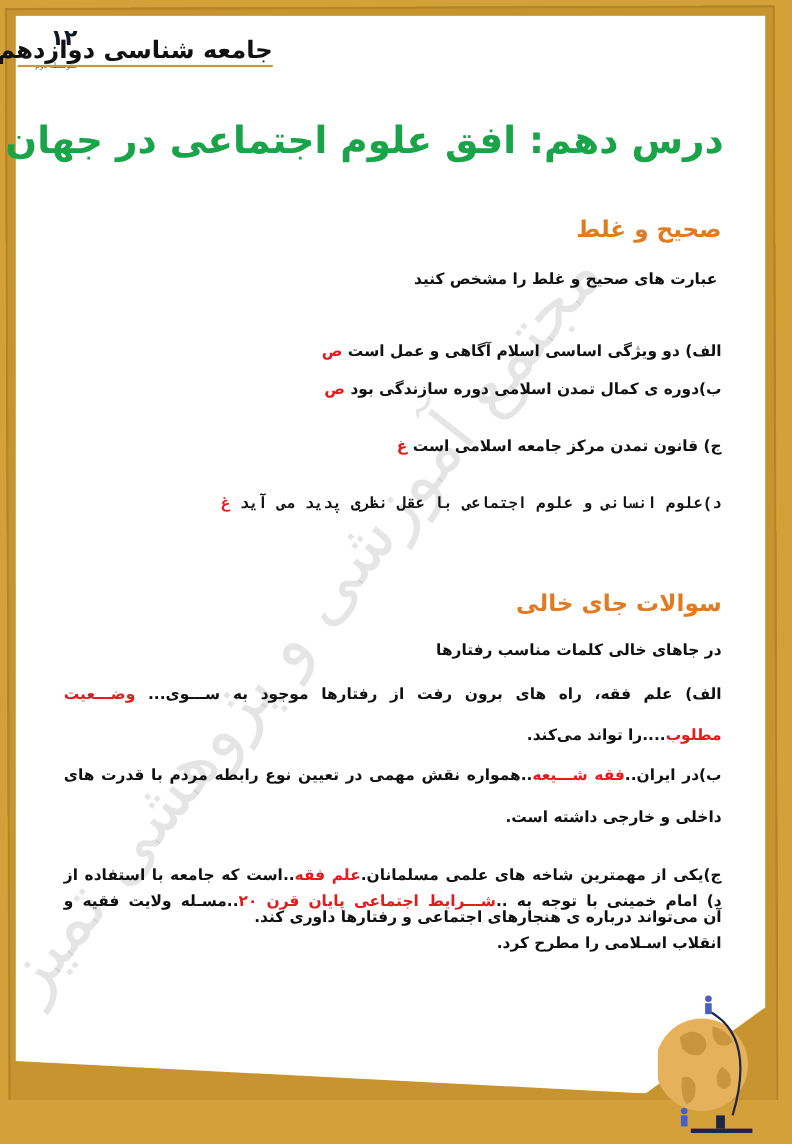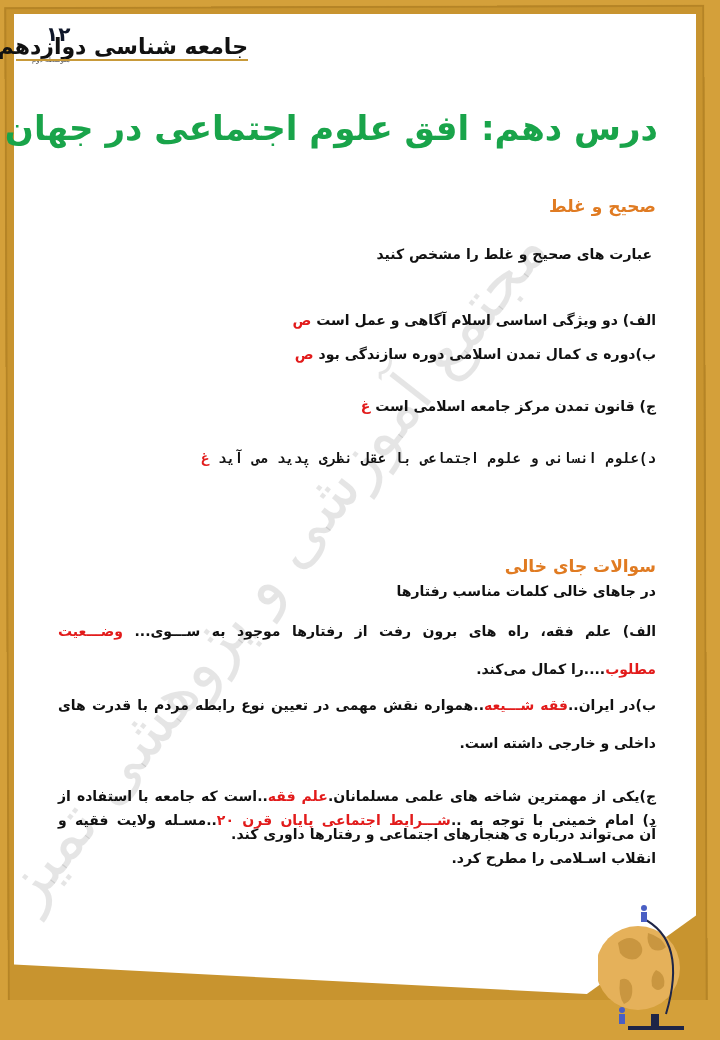--- a/index.html
+++ b/index.html
@@ -41,21 +41,21 @@
     .title {
       position: absolute; right: 62px; top: 108px;
       direction: rtl; font-size: 34px; font-weight: bold; color: #19a44a;
       white-space: nowrap;
     }
     .content {
       position: absolute; right: 64px; top: 0; width: 600px; direction: rtl;
       font-family: "DejaVu Sans", sans-serif; font-size: 14px; color: #111;
     }
     .section-heading {
-      position: absolute; right: 0; font-size: 17px; font-weight: bold; color: #e07b22; white-space: nowrap;
+      position: absolute; right: 0; font-size: 21px; font-weight: bold; color: #e07b22; white-space: nowrap;
     }
     .line {
       position: absolute; right: 0; white-space: nowrap; font-size: 14px; font-weight: bold; color: #111;
     }
     .line.wrap { white-space: normal; width: 598px; text-align: justify; line-height: 38px; }
     .ans { color: #e21b1b; font-weight: bold; }
     .watermark {
       position: absolute; left: 80px; top: 420px; width: 560px;
       transform: rotate(-52deg); transform-origin: center;
       direction: rtl; font-size: 64px; color: rgba(0,0,0,0.10);
@@ -100,25 +100,25 @@
   </div>
   <div class="line" style="top:398px;">
     <span>ج) قانون تمدن مرکز جامعه اسلامی است</span>
     <span class="ans">غ</span>
   </div>
   <div class="line" style="top:450px;font-family:Liberation Mono, monospace;">
     <span>د)علوم انسانی و علوم اجتماعی با عقل نظری پدید می آید</span>
     <span class="ans">غ</span>
   </div>
 
-  <div class="section-heading" style="top:556px;">سوالات جای خالی</div>
+  <div class="section-heading" style="top:536px;">سوالات جای خالی</div>
   <div class="line" style="top:583px;">در جاهای خالی کلمات مناسب رفتارها</div>
 
   <div class="line wrap" style="top:612px;">
-    <span>الف) علم فقه، راه های برون رفت از رفتارها موجود به ســـوی... </span><span class="ans">وضـــعیت مطلوب</span><span>....را کمال می‌کند.</span>
+    <span>الف) علم فقه، راه های برون رفت از رفتارها موجود به ســـوی... </span><span class="ans">وضـــعیت مطلوب</span><span>....را تواند می‌کند.</span>
   </div>
   <div class="line wrap" style="top:686px;margin-left:32px;">
     <span>ب)در ایران..</span><span class="ans">فقه شـــیعه</span><span>..همواره نقش مهمی در تعیین نوع رابطه مردم با قدرت های داخلی و خارجی داشته است.</span>
   </div>
   <div class="line wrap" style="top:777px;">
     <span>ج)یکی از مهمترین شاخه های علمی مسلمانان.</span><span class="ans">علم فقه</span><span>..است که جامعه با استفاده از آن می‌تواند درباره ی هنجارهای اجتماعی و رفتارها داوری کند.</span>
   </div>
   <div class="line wrap" style="top:801px;margin-left:40px;">
     <span>د) امام خمینی با توجه به ..</span><span class="ans">شـــرایط اجتماعی پایان قرن ۲۰</span><span>..مسـله ولایت فقیه و انقلاب اسـلامی را مطرح کرد.</span>
   </div>

